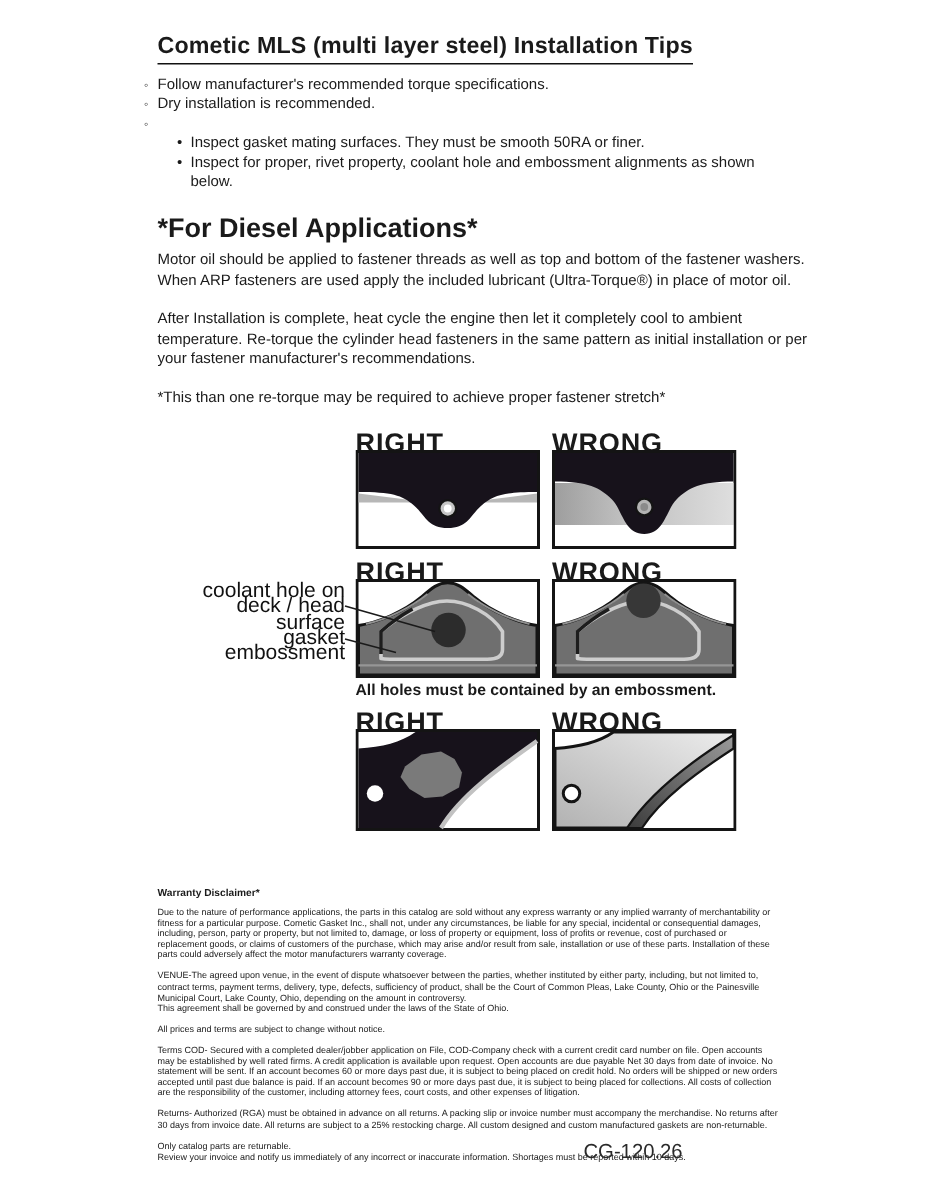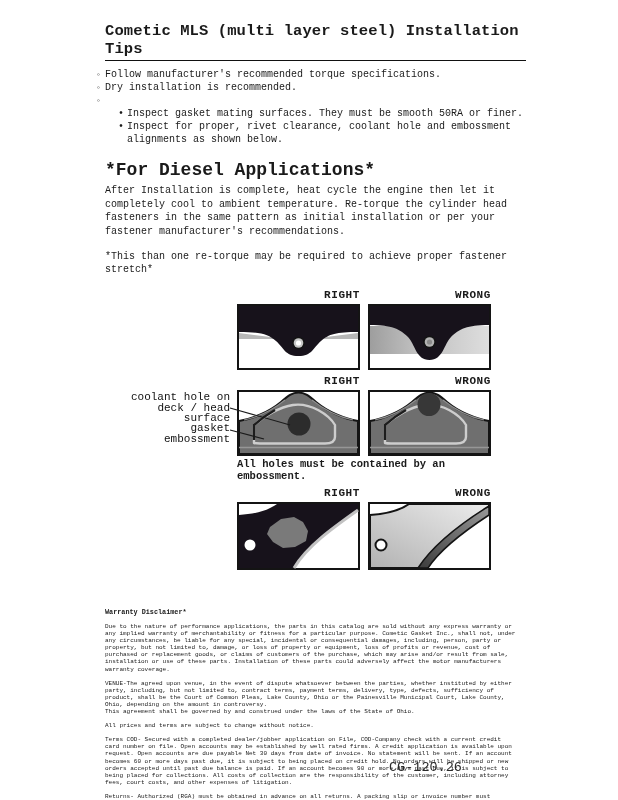--- a/index.html
+++ b/index.html
@@ -3,21 +3,21 @@
 <meta charset="utf-8">
 <style>
   html,body{margin:0;padding:0;background:#ffffff;}
   .page{
     position:relative;
     width:586px;height:800px;
     box-sizing:border-box;
     padding:22px 60px 0 105px;
     background:#ffffff;
     color:#1a1a1a;
-    font-family:Liberation Mono, monospace;
+    font-family:Liberation Sans, sans-serif;
     overflow:hidden;
   }
   
   .title{
     display:inline-block;
     margin:0 0 7px 0;
     font-size:15.5px;font-weight:bold;
     border-bottom:1.6px solid #111;
     padding-bottom:2px;
     letter-spacing:0.1px;
@@ -31,26 +31,26 @@
   .subbullets .marker{width:9px;flex:0 0 9px;font-size:10px;line-height:13px;}
   
   .diesel-heading{margin:14px 0 4px 0;font-size:18px;font-weight:bold;}
   .body-para{margin:0 0 12px 0;font-size:10px;line-height:13.5px;width:438px;}
   .note-line{margin:0;font-size:10px;line-height:13px;}
   
   .diagrams{margin-top:13px;}
   .d-row{margin-left:132px;width:254px;position:relative;}
   .d-row + .d-row{margin-top:5px;}
   .d-labels{display:flex;gap:8px;height:15px;}
-  .d-label{width:123px;text-align:right;font-size:11px;font-weight:600;letter-spacing:0.6px;}
+  .d-label{width:123px;text-align:left;font-size:18px;font-weight:600;letter-spacing:0.6px;}
   .d-boxes{display:flex;gap:8px;}
   .d-boxes svg{display:block;}
   .d-caption{margin-top:3px;font-size:10.5px;font-weight:bold;line-height:11.5px;white-space:pre-line;}
   
-  .ann{position:absolute;width:112px;text-align:right;font-size:11px;line-height:10.5px;color:#111;}
+  .ann{position:absolute;width:112px;text-align:right;font-size:14px;line-height:10.5px;color:#111;}
   .ann-1{left:-119px;top:17px;}
   .ann-2{left:-119px;top:48px;}
   .ann-lines{position:absolute;left:-119px;top:12px;pointer-events:none;}
   
   .disclaimer{margin-top:38px;width:414px;}
   .disc-heading{margin:0 0 7px 0;font-size:6.8px;font-weight:bold;}
   .disclaimer p{margin:0;font-size:6px;line-height:7.1px;}
   .disclaimer p.gap{margin-bottom:7px;}
   
   .footer-code{position:absolute;left:389px;top:760px;font-size:13.5px;color:#2a2a2a;}
@@ -75,25 +75,26 @@
         <span class="marker">◦</span>
       </li>
   </ul>
   <ul class="subbullets">
     <li>
         <span class="marker">•</span>
         <span>Inspect gasket mating surfaces.  They must be smooth 50RA or finer.</span>
       </li>
     <li>
         <span class="marker">•</span>
-        <span>Inspect for proper, rivet clearance, coolant hole and embossment alignments as shown below.</span>
+        <span>Inspect for proper, rivet property, coolant hole and embossment alignments as shown below.</span>
       </li>
   </ul>
 
   <h2 class="diesel-heading">*For Diesel Applications*</h2>
+  <p class="body-para">Motor oil should be applied to fastener threads as well as top and bottom of the fastener washers. When ARP fasteners are used apply the included lubricant (Ultra-Torque®) in place of motor oil.</p>
   <p class="body-para">After Installation is complete, heat cycle the engine then let it completely cool to ambient temperature. Re-torque the cylinder head fasteners in the same pattern as initial installation or per your fastener manufacturer's recommendations.</p>
   <p class="note-line">*This than one re-torque may be required to achieve proper fastener stretch*</p>
 
   <div class="diagrams">
 
     <div class="d-row">
       <div class="d-labels">
         <div class="d-label">RIGHT</div>
         <div class="d-label">WRONG</div>
       </div>

